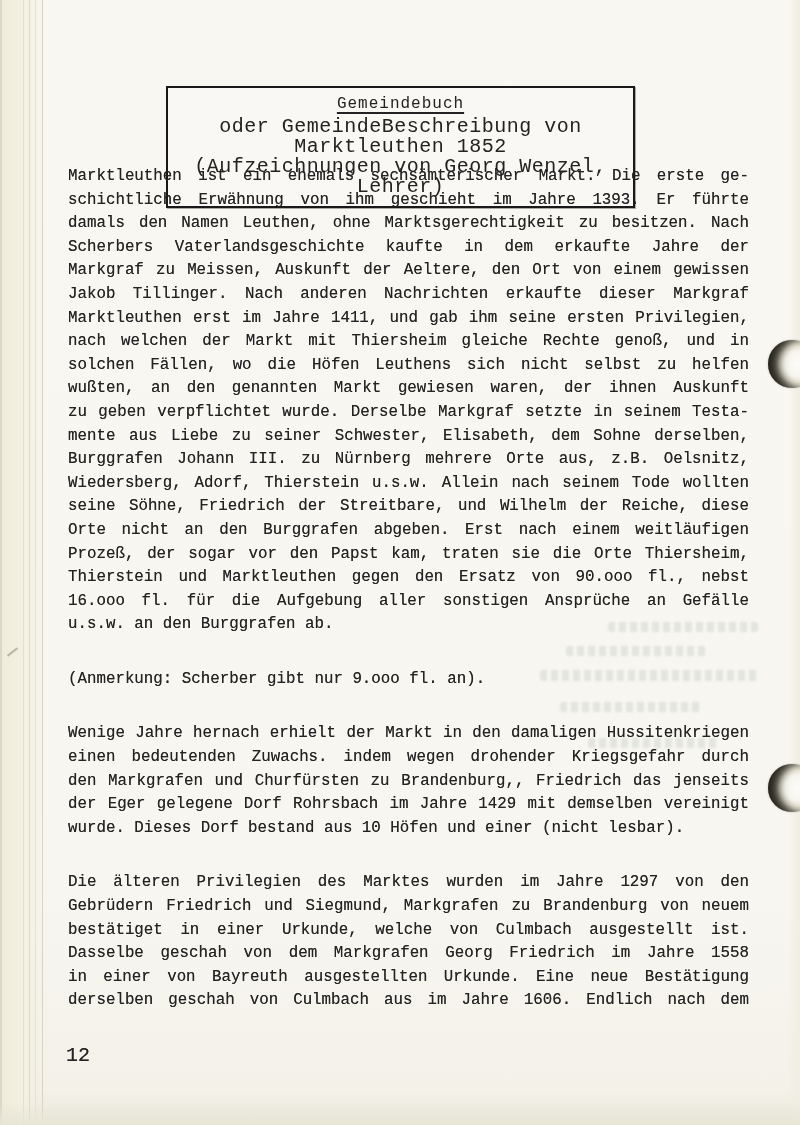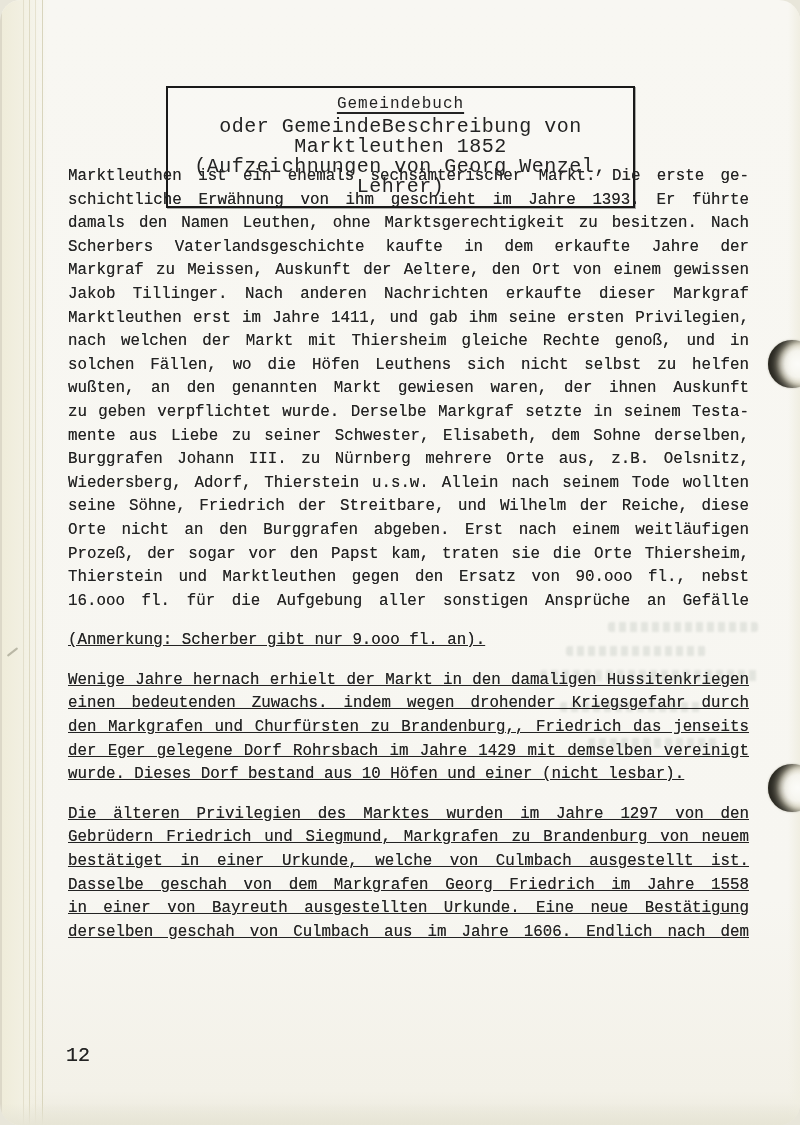--- a/index.html
+++ b/index.html
@@ -7,21 +7,20 @@
     width: 800px; height: 1125px;
     font-family: "Liberation Mono", "DejaVu Sans Mono", monospace;
     background: #e8e6da;
   }
   .page {
     position: relative;
     width: 800px; height: 1125px;
     background: linear-gradient(180deg, #f8f7f2 0%, #f7f6f1 80%, #f3f1e8 97%, #ebe9dc 100%);
     overflow: hidden;
     color: #232323;
-    border-radius: 21px;
   }
   
   .left-edge {
     position: absolute; left: 0; top: 0; width: 46px; height: 100%;
     background:
       linear-gradient(#dedac3, #dedac3),
       linear-gradient(#e6e2cf, #e6e2cf),
       linear-gradient(#d9d5bd, #d9d5bd),
       linear-gradient(#e3dfcb, #e3dfcb),
       linear-gradient(90deg, #efecda 0%, #f2f0e2 45%, rgba(248,247,242,0) 100%);
@@ -76,21 +75,21 @@
     text-decoration: underline; text-underline-offset: 4px; text-decoration-thickness: 1.5px;
     margin-bottom: 4px;
   }
   .doc-subtitle { font-size: 20px; letter-spacing: .5px; line-height: 20px; }
   
   .doc-body {
     position: absolute; left: 68px; top: 165px; width: 681px;
     font-size: 15.8px; line-height: 23.6px;
     text-shadow: 0 0 .4px rgba(30,30,30,0.65);
   }
-  .paragraph + .paragraph { margin-top: 16px; text-decoration: underline; }
+  .paragraph + .paragraph { margin-top: 31px; }
   .line { text-align: justify; text-align-last: justify; }
   .line.last { text-align-last: left; }
   .page-number {
     position: absolute; left: 66px; top: 1044px;
     font-size: 20px; text-shadow: 0 0 .4px rgba(30,30,30,0.65);
   }
 </style>
 </head>
 <body>
 
@@ -127,20 +126,21 @@
         <div class="line">wußten, an den genannten Markt gewiesen waren, der ihnen Auskunft</div>
         <div class="line">zu geben verpflichtet wurde. Derselbe Markgraf setzte in seinem Testa-</div>
         <div class="line">mente aus Liebe zu seiner Schwester, Elisabeth, dem Sohne derselben,</div>
         <div class="line">Burggrafen Johann III. zu Nürnberg mehrere Orte aus, z.B. Oelsnitz,</div>
         <div class="line">Wiedersberg, Adorf, Thierstein u.s.w. Allein nach seinem Tode wollten</div>
         <div class="line">seine Söhne, Friedrich der Streitbare, und Wilhelm der Reiche, diese</div>
         <div class="line">Orte nicht an den Burggrafen abgeben. Erst nach einem weitläufigen</div>
         <div class="line">Prozeß, der sogar vor den Papst kam, traten sie die Orte Thiersheim,</div>
         <div class="line">Thierstein und Marktleuthen gegen den Ersatz von 90.ooo fl., nebst</div>
         <div class="line">16.ooo fl. für die Aufgebung aller sonstigen Ansprüche an Gefälle</div>
+        <div class="line last">u.s.w. an den Burggrafen ab.</div>
       </div>
       <div class="paragraph">
         <div class="line last">(Anmerkung: Scherber gibt nur 9.ooo fl. an).</div>
       </div>
       <div class="paragraph">
         <div class="line">Wenige Jahre hernach erhielt der Markt in den damaligen Hussitenkriegen</div>
         <div class="line">einen bedeutenden Zuwachs. indem wegen drohender Kriegsgefahr durch</div>
         <div class="line">den Markgrafen und Churfürsten zu Brandenburg,, Friedrich das jenseits</div>
         <div class="line">der Eger gelegene Dorf Rohrsbach im Jahre 1429 mit demselben vereinigt</div>
         <div class="line last">wurde. Dieses Dorf bestand aus 10 Höfen und einer (nicht lesbar).</div>

